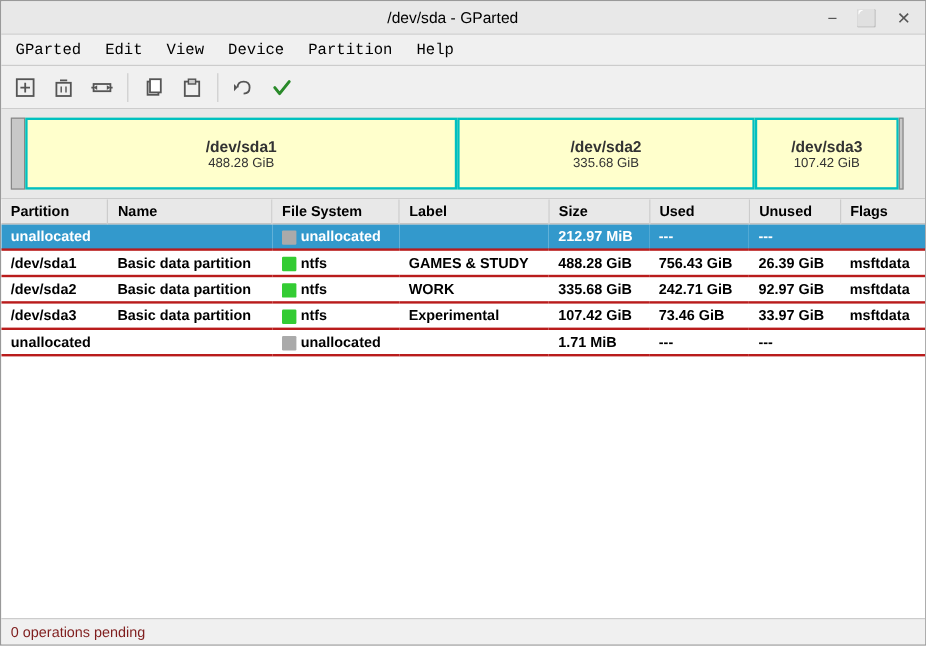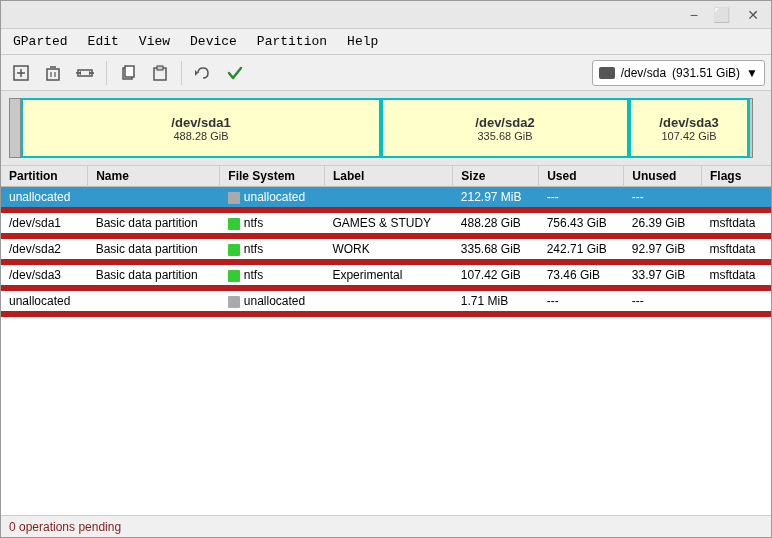--- a/index.html
+++ b/index.html
@@ -168,21 +168,22 @@
     thead th {
       text-align: left;
       padding: 3px 8px;
       font-weight: bold;
       font-size: 12px;
       border-right: 1px solid #ccc;
       white-space: nowrap;
     }
     thead th:last-child { border-right: none; }
     tbody tr {
-      border-bottom: 6px solid #b91c1c;
+      border-bottom: 2px solid #b91c1c;
+      font-weight: bold;
     }
     tbody tr.selected { background: #3399cc; color: white; }
     tbody tr.selected td { color: white; }
     tbody td {
       padding: 3px 8px;
       font-size: 12px;
       white-space: nowrap;
     }
     .fs-icon {
       display: inline-block;
@@ -204,20 +205,21 @@
       padding: 0 8px;
       font-size: 12px;
       color: #7f1d1d;
     }
   </style>
 </head>
 <body>
 
 <div id="titlebar">
   <div style="width:60px"></div>
+  <div id="titlebar-title">/dev/sda - GParted</div>
   <div id="titlebar-controls">
     <button class="titlebar-btn">−</button>
     <button class="titlebar-btn">⬜</button>
     <button class="titlebar-btn">✕</button>
   </div>
 </div>
 
 <div id="menubar">
   <span class="menu-item">GParted</span>
   <span class="menu-item">Edit</span>
@@ -271,26 +273,20 @@
         <path d="M4,9 Q4,4 9,4 Q14,4 14,9 Q14,14 9,14" fill="none" stroke="#555" stroke-width="1.5"></path>
         <polygon points="4,9 1,6 1,12" fill="#555"></polygon>
       </svg>
   </button>
   <button class="tool-btn green" title="Apply">
     <svg width="18" height="18" viewBox="0 0 18 18">
         <polyline points="3,9 7,14 15,4" fill="none" stroke="#2a8a2a" stroke-width="2.5" stroke-linecap="round" stroke-linejoin="round"></polyline>
       </svg>
   </button>
 
-  <div id="device-selector">
-    <div class="device-icon"></div>
-    <span>/dev/sda</span>
-    <span>(931.51 GiB)</span>
-    <span>▼</span>
-  </div>
 </div>
 
 <div id="partition-visual">
   <div class="pv-unalloc-left"></div>
   <div class="pv-partition" style="width:360px;">
     <span class="pv-name">/dev/sda1</span>
     <span class="pv-size">488.28 GiB</span>
   </div>
   <div class="pv-partition" style="width:248px;">
     <span class="pv-name">/dev/sda2</span>

